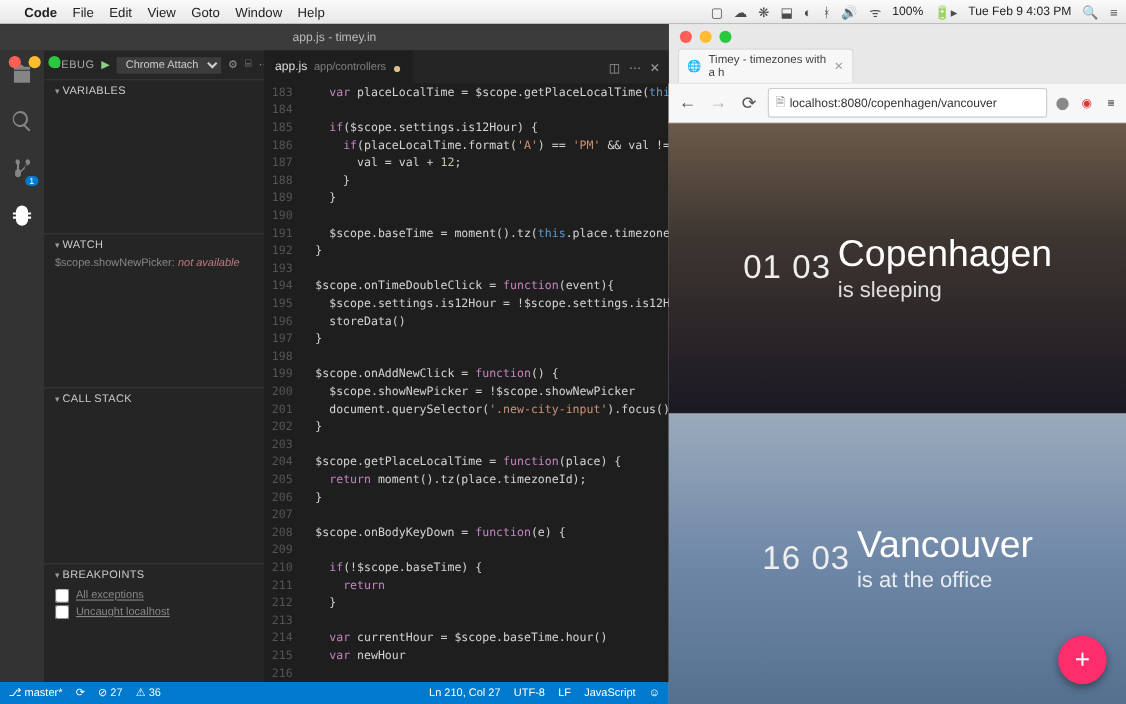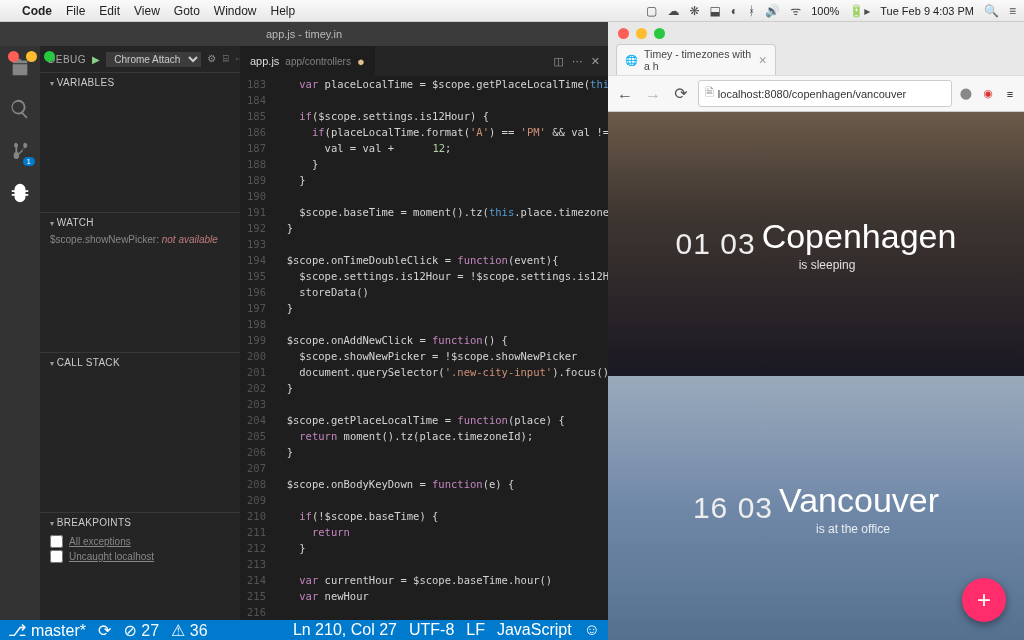--- a/index.html
+++ b/index.html
@@ -42,23 +42,23 @@
 .bp-item input { accent-color:#007acc; }
 
 .editor { flex:1; display:flex; flex-direction:column; background:#1e1e1e; min-width:0; }
 .tabbar { height:30px; background:#252526; display:flex; align-items:center; position:relative; }
 .tab { height:30px; background:#1e1e1e; display:flex; align-items:center; padding:15px 10px; font-size:11px; color:#ddd; gap:6px; border-right:1px solid #252526; }
 .tab .dot { color:#e2c08d; font-size:13px; }
 .tab-actions { margin-left:auto; display:flex; gap:8px; padding-right:8px; opacity:.7; }
 .code-area { flex:1; display:flex; font-family:Menlo,Consolas,monospace; font-size:10.5px; line-height:16px; overflow:hidden; white-space:pre; }
 .gutter { width:34px; text-align:right; color:#555; padding-right:8px; user-select:none; }
 .code { flex:1; color:#d4d4d4; overflow:hidden; }
-.tok-kw{color:#c586c0;} .tok-str{color:#ce9178;} .tok-num{color:#b5cea8;margin-left:32px;} .tok-this{color:#569cd6;}
-
-.statusbar { height:20px; background:#007acc; color:#fff; display:flex; align-items:center; font-size:16px; padding:0 8px; gap:12px; }
+.tok-kw{color:#c586c0;} .tok-str{color:#ce9178;} .tok-num{color:#b5cea8;} .tok-this{color:#569cd6;}
+
+.statusbar { height:20px; background:#007acc; color:#fff; display:flex; align-items:center; font-size:10px; padding:0 8px; gap:12px; }
 .statusbar .right { margin-left:auto; display:flex; gap:12px; }
 .statusbar .warn{color:#fff; opacity:.95;}
 
 
 .browser { flex:1; background:#fff; display:flex; flex-direction:column; }
 .chrome-top { background:#e8e8e8; }
 .chrome-traffic { height:22px; display:flex; align-items:center; padding-left:10px; gap:7px; }
 .chrome-traffic span{width:11px;height:11px;border-radius:50%;}
 .chrome-tabs { display:flex; padding-left:8px; }
 .chrome-tab { background:#f7f7f7; border:1px solid #ccc; border-bottom:none; border-radius:4px 4px 0 0; padding:3px 8px; font-size:10.5px; color:#444; display:flex; align-items:center; gap:6px; max-width:160px; }
@@ -68,21 +68,21 @@
 .addr { flex:1; background:#fff; border:1px solid #ccc; border-radius:3px; padding:3px 6px; font-size:11px; color:#333; display:flex; align-items:center; gap:4px;}
 .addr .file-icon{opacity:.6;}
 .ext-icons { display:flex; gap:6px; }
 .ext-icons span{width:16px;height:16px;display:flex;align-items:center;justify-content:center;font-size:11px;}
 
 .timey { flex:1; display:flex; flex-direction:column; position:relative; }
 .city { flex:1; display:flex; align-items:center; justify-content:center; color:#fff; position:relative; }
 .city-inner { display:flex; align-items:center; gap:6px; }
 .city-time { font-size:30px; font-weight:300; color:#eee; letter-spacing:1px; }
 .city-name { font-size:34px; font-weight:300; }
-.city-sub { font-size:12px; opacity:.85; margin-top:2px;margin-left:37px; }
+.city-sub { font-size:20px; opacity:.85; margin-top:2px; }
 .city.cph { background:linear-gradient(180deg,#6b5a49 0%,#3d3530 40%,#1a1822 100%); }
 .city.van { background:linear-gradient(180deg,#9aaabb 0%,#7088a8 50%,#55708f 100%); }
 .fab { position:absolute; bottom:18px; right:18px; width:44px; height:44px; border-radius:50%; background:#ff2d6b; color:#fff; display:flex; align-items:center; justify-content:center; font-size:24px; box-shadow:0 3px 8px rgba(0,0,0,.4); }
 </style>
 </head>
 <body>
 
 <div class="menubar">
   <div class="menubar-left">
     <span class="apple"></span>

